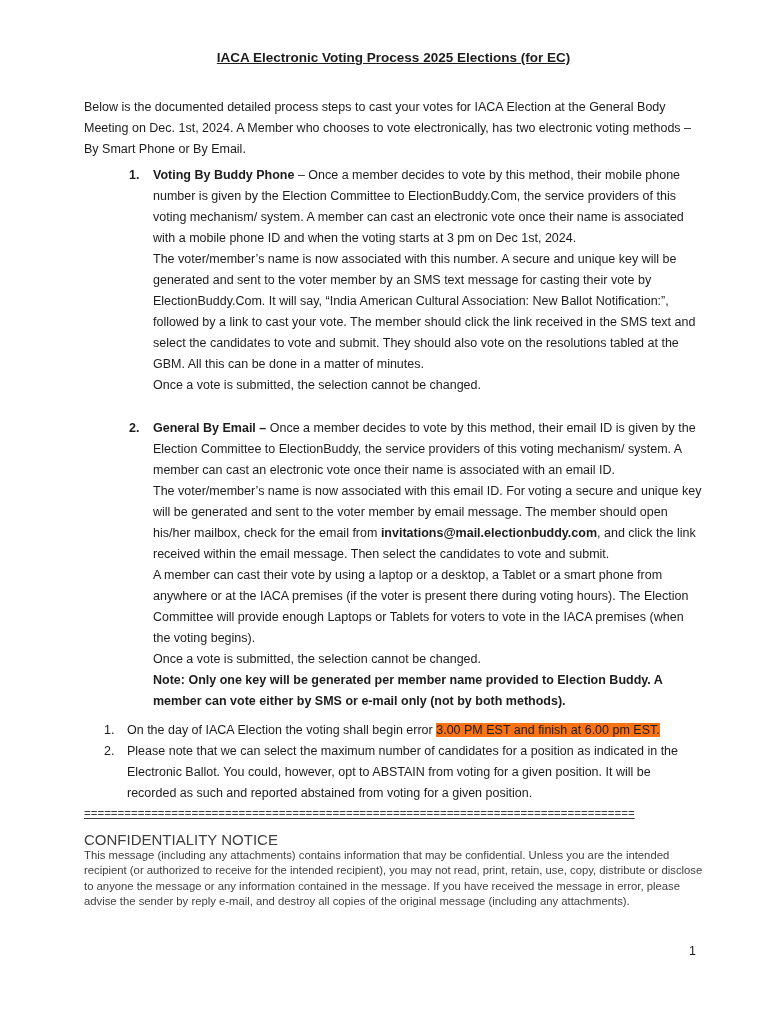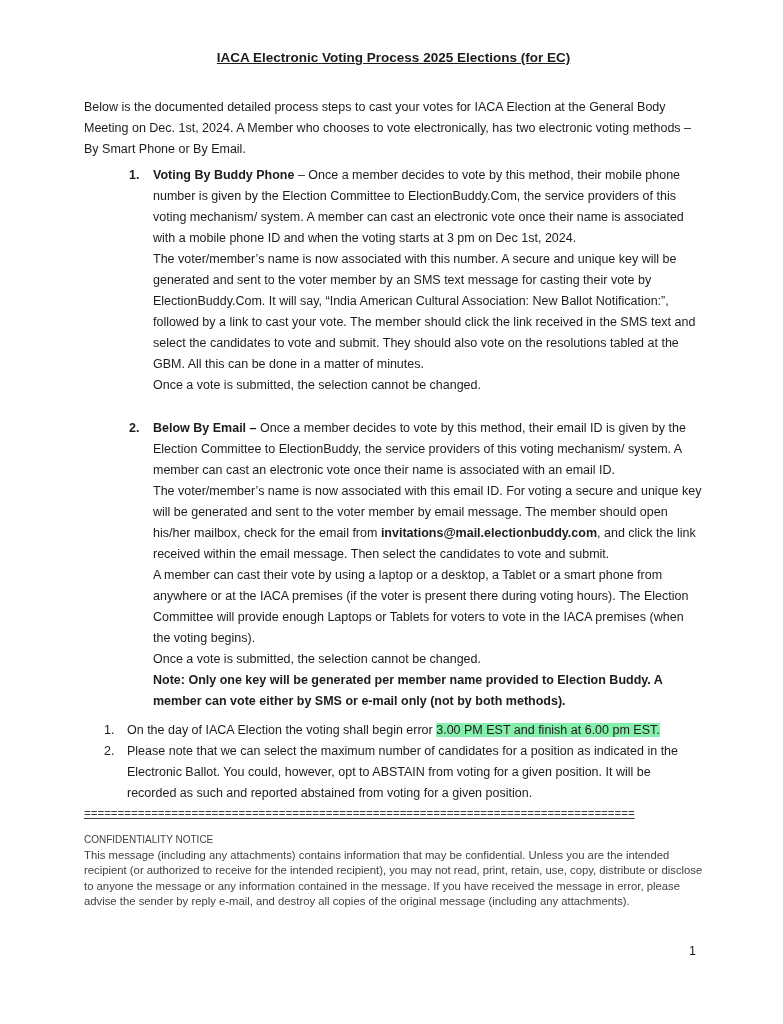--- a/index.html
+++ b/index.html
@@ -38,35 +38,35 @@
   }
   .mitem .content { flex: 1; }
   .mitem .content p + p { }
   .note { font-weight: bold; }
 
   
   .rlist { margin-top: 8px; }
   .ritem { display: flex; }
   .ritem .num { flex: 0 0 23px; margin-left: 20px; }
   .ritem .content { flex: 1; }
-  .hl { background: #86efac; }
+  .hl { background: #f97316; }
 
   
   .separator {
     margin-top: 2px;
     font-size: 11.5px;
     line-height: 15px;
     color: #3a3a3a;
     text-decoration: underline;
     white-space: nowrap;
     overflow: hidden;
   }
   .conf { margin-top: 11px; color: #3f3f3f; }
   .conf-heading {
-    font-size: 10px;
+    font-size: 15px;
     line-height: 15px;
     margin-bottom: 1px;
   }
   .conf-body {
     font-size: 11.3px;
     line-height: 15.3px;
   }
   .page-number {
     position: absolute;
     top: 941px;
@@ -92,21 +92,21 @@
       <div class="content">
         <p><b>Voting By Buddy Phone</b><span> – Once a member decides to vote by this method, their mobile phone number is given by the Election Committee to ElectionBuddy.Com, the service providers of this voting mechanism/ system. A member can cast an electronic vote once their name is associated with a mobile phone ID and when the voting starts at 3 pm on Dec 1st, 2024.</span></p>
         <p>The voter/member’s name is now associated with this number.  A secure and unique key will be generated and sent to the voter member by an SMS text message for casting their vote by ElectionBuddy.Com. It will say, “India American Cultural Association: New Ballot Notification:”, followed by a link to cast your vote. The member should click the link received in the SMS text and select the candidates to vote and submit. They should also vote on the resolutions tabled at the GBM. All this can be done in a matter of minutes.</p>
         <p>Once a vote is submitted, the selection cannot be changed.</p>
       </div>
     </div>
 
     <div class="mitem">
       <div class="num">2.</div>
       <div class="content">
-        <p><b>Below By Email –</b><span> Once a member decides to vote by this method, their email ID is given by the Election Committee to ElectionBuddy, the service providers of this voting mechanism/ system. A member can cast an electronic vote once their name is associated with an email ID.</span></p>
+        <p><b>General By Email –</b><span> Once a member decides to vote by this method, their email ID is given by the Election Committee to ElectionBuddy, the service providers of this voting mechanism/ system. A member can cast an electronic vote once their name is associated with an email ID.</span></p>
         <p><span>The voter/member’s name is now associated with this email ID. For voting a secure and unique key will be generated and sent to the voter member by email message. The member should open his/her mailbox, check for the email from </span><b>invitations@mail.electionbuddy.com</b><span>, and click the link received within the email message. Then select the candidates to vote and submit.</span></p>
         <p>A member can cast their vote by using a laptop or a desktop, a Tablet or a smart phone from anywhere or at the IACA premises (if the voter is present there during voting hours). The Election Committee will provide enough Laptops or Tablets for voters to vote in the IACA premises (when the voting begins).</p>
         <p>Once a vote is submitted, the selection cannot be changed.</p>
         <p class="note">Note: Only one key will be generated per member name provided to Election Buddy. A member can vote either by SMS or e-mail only (not by both methods).</p>
       </div>
     </div>
 
   </div>
 
   <div class="rlist">

